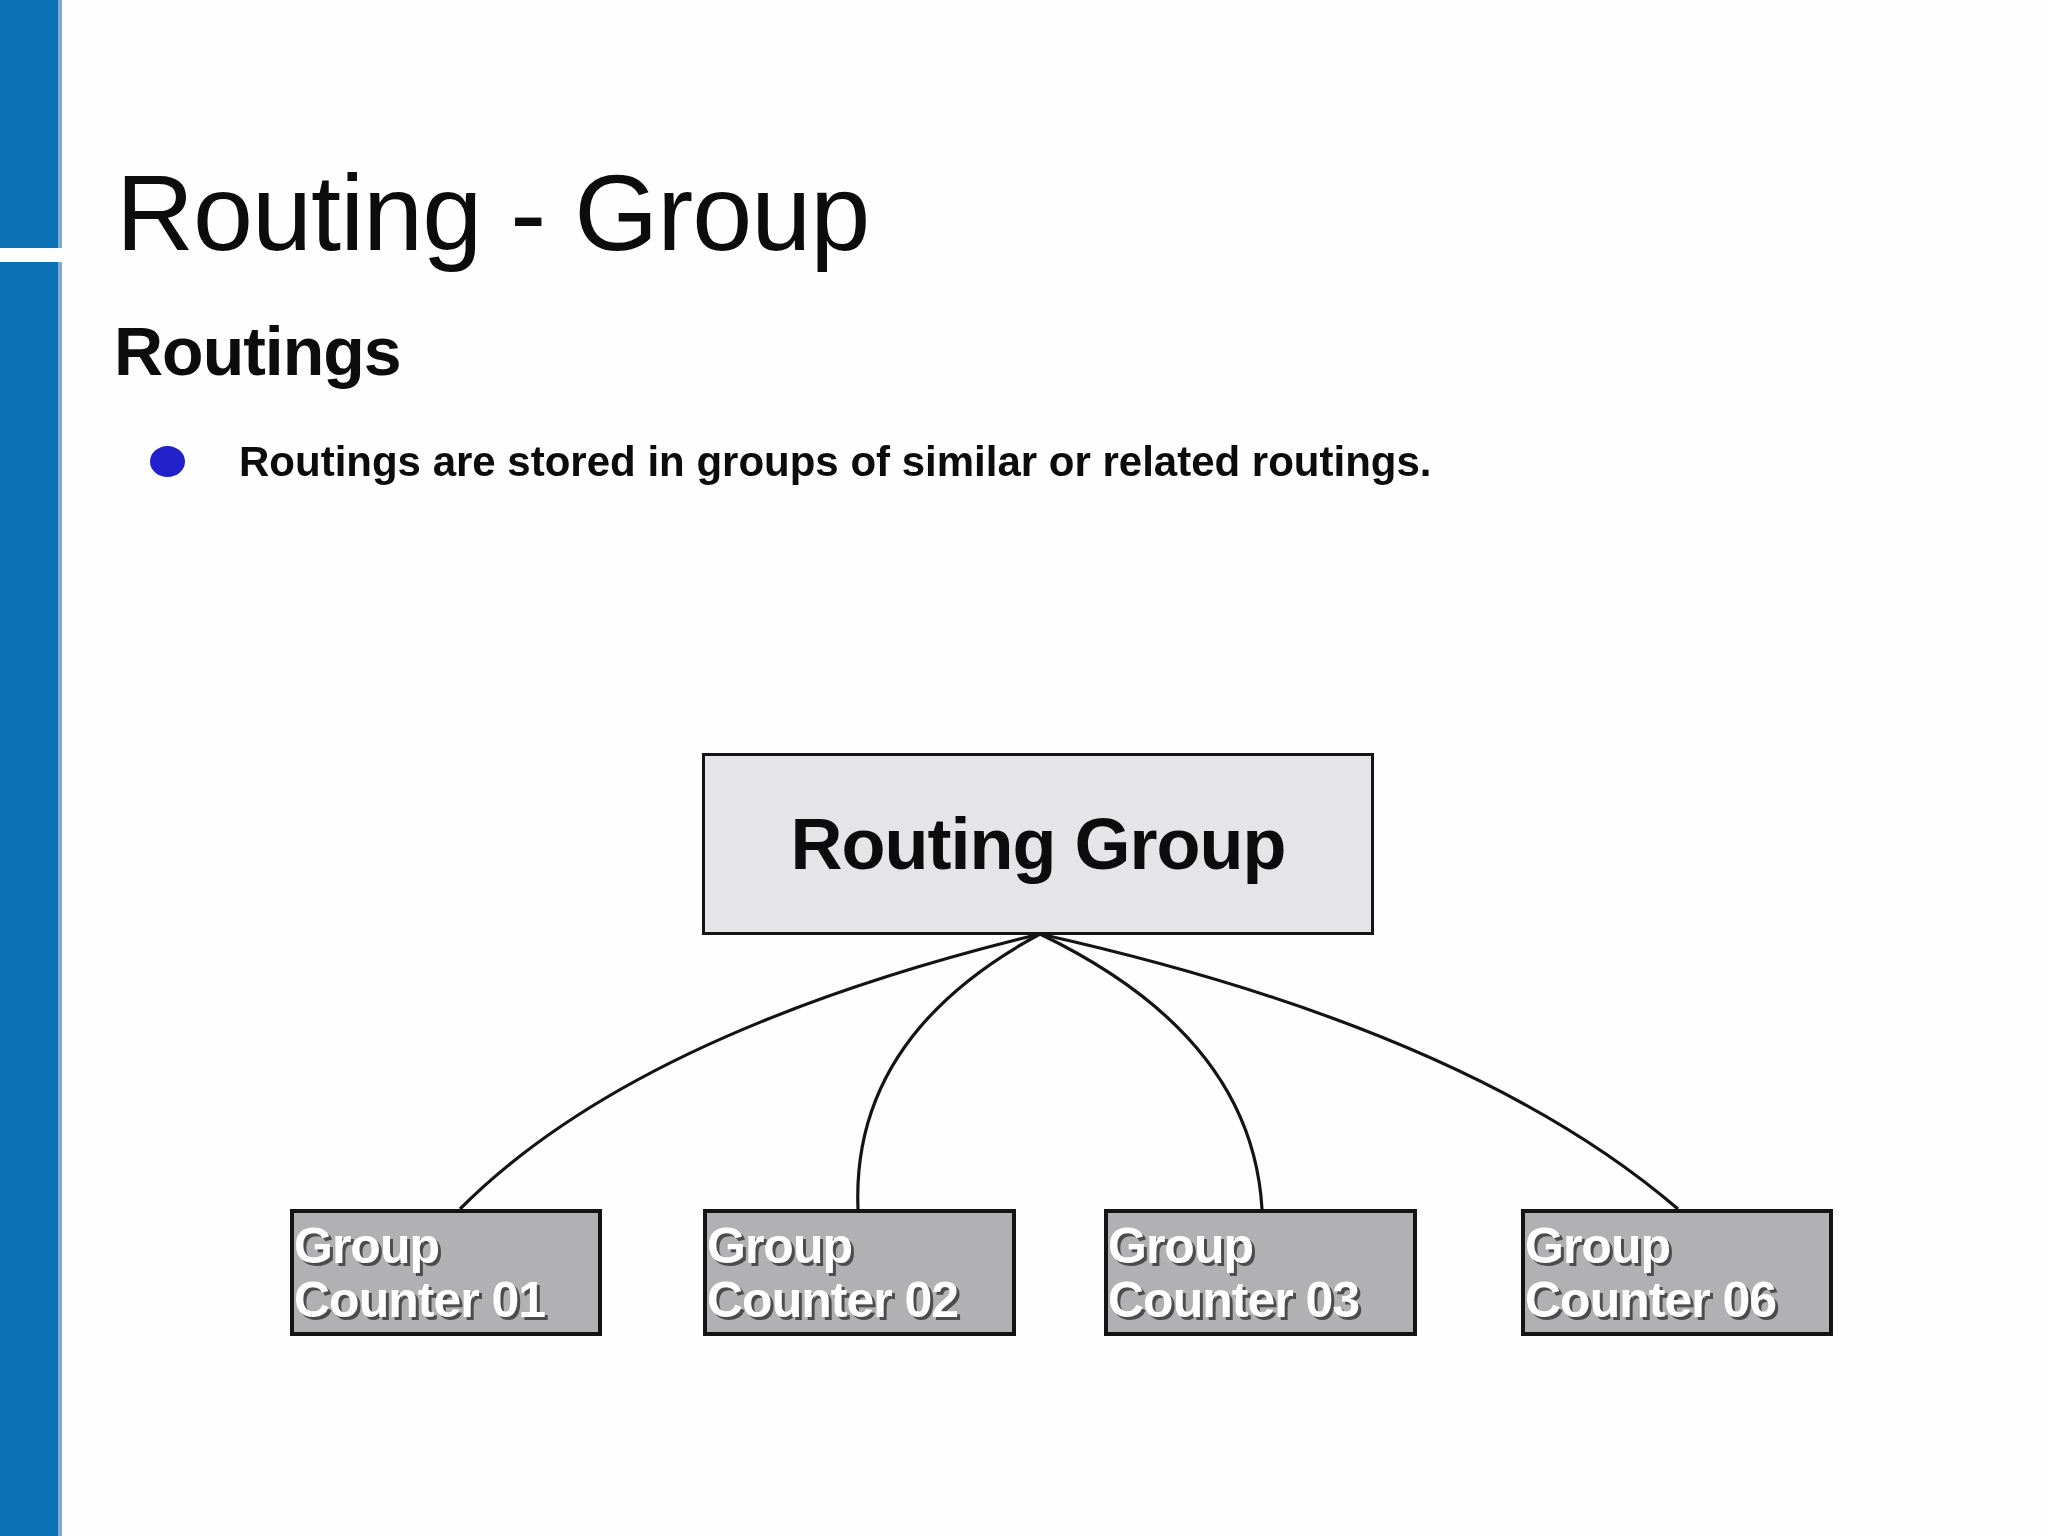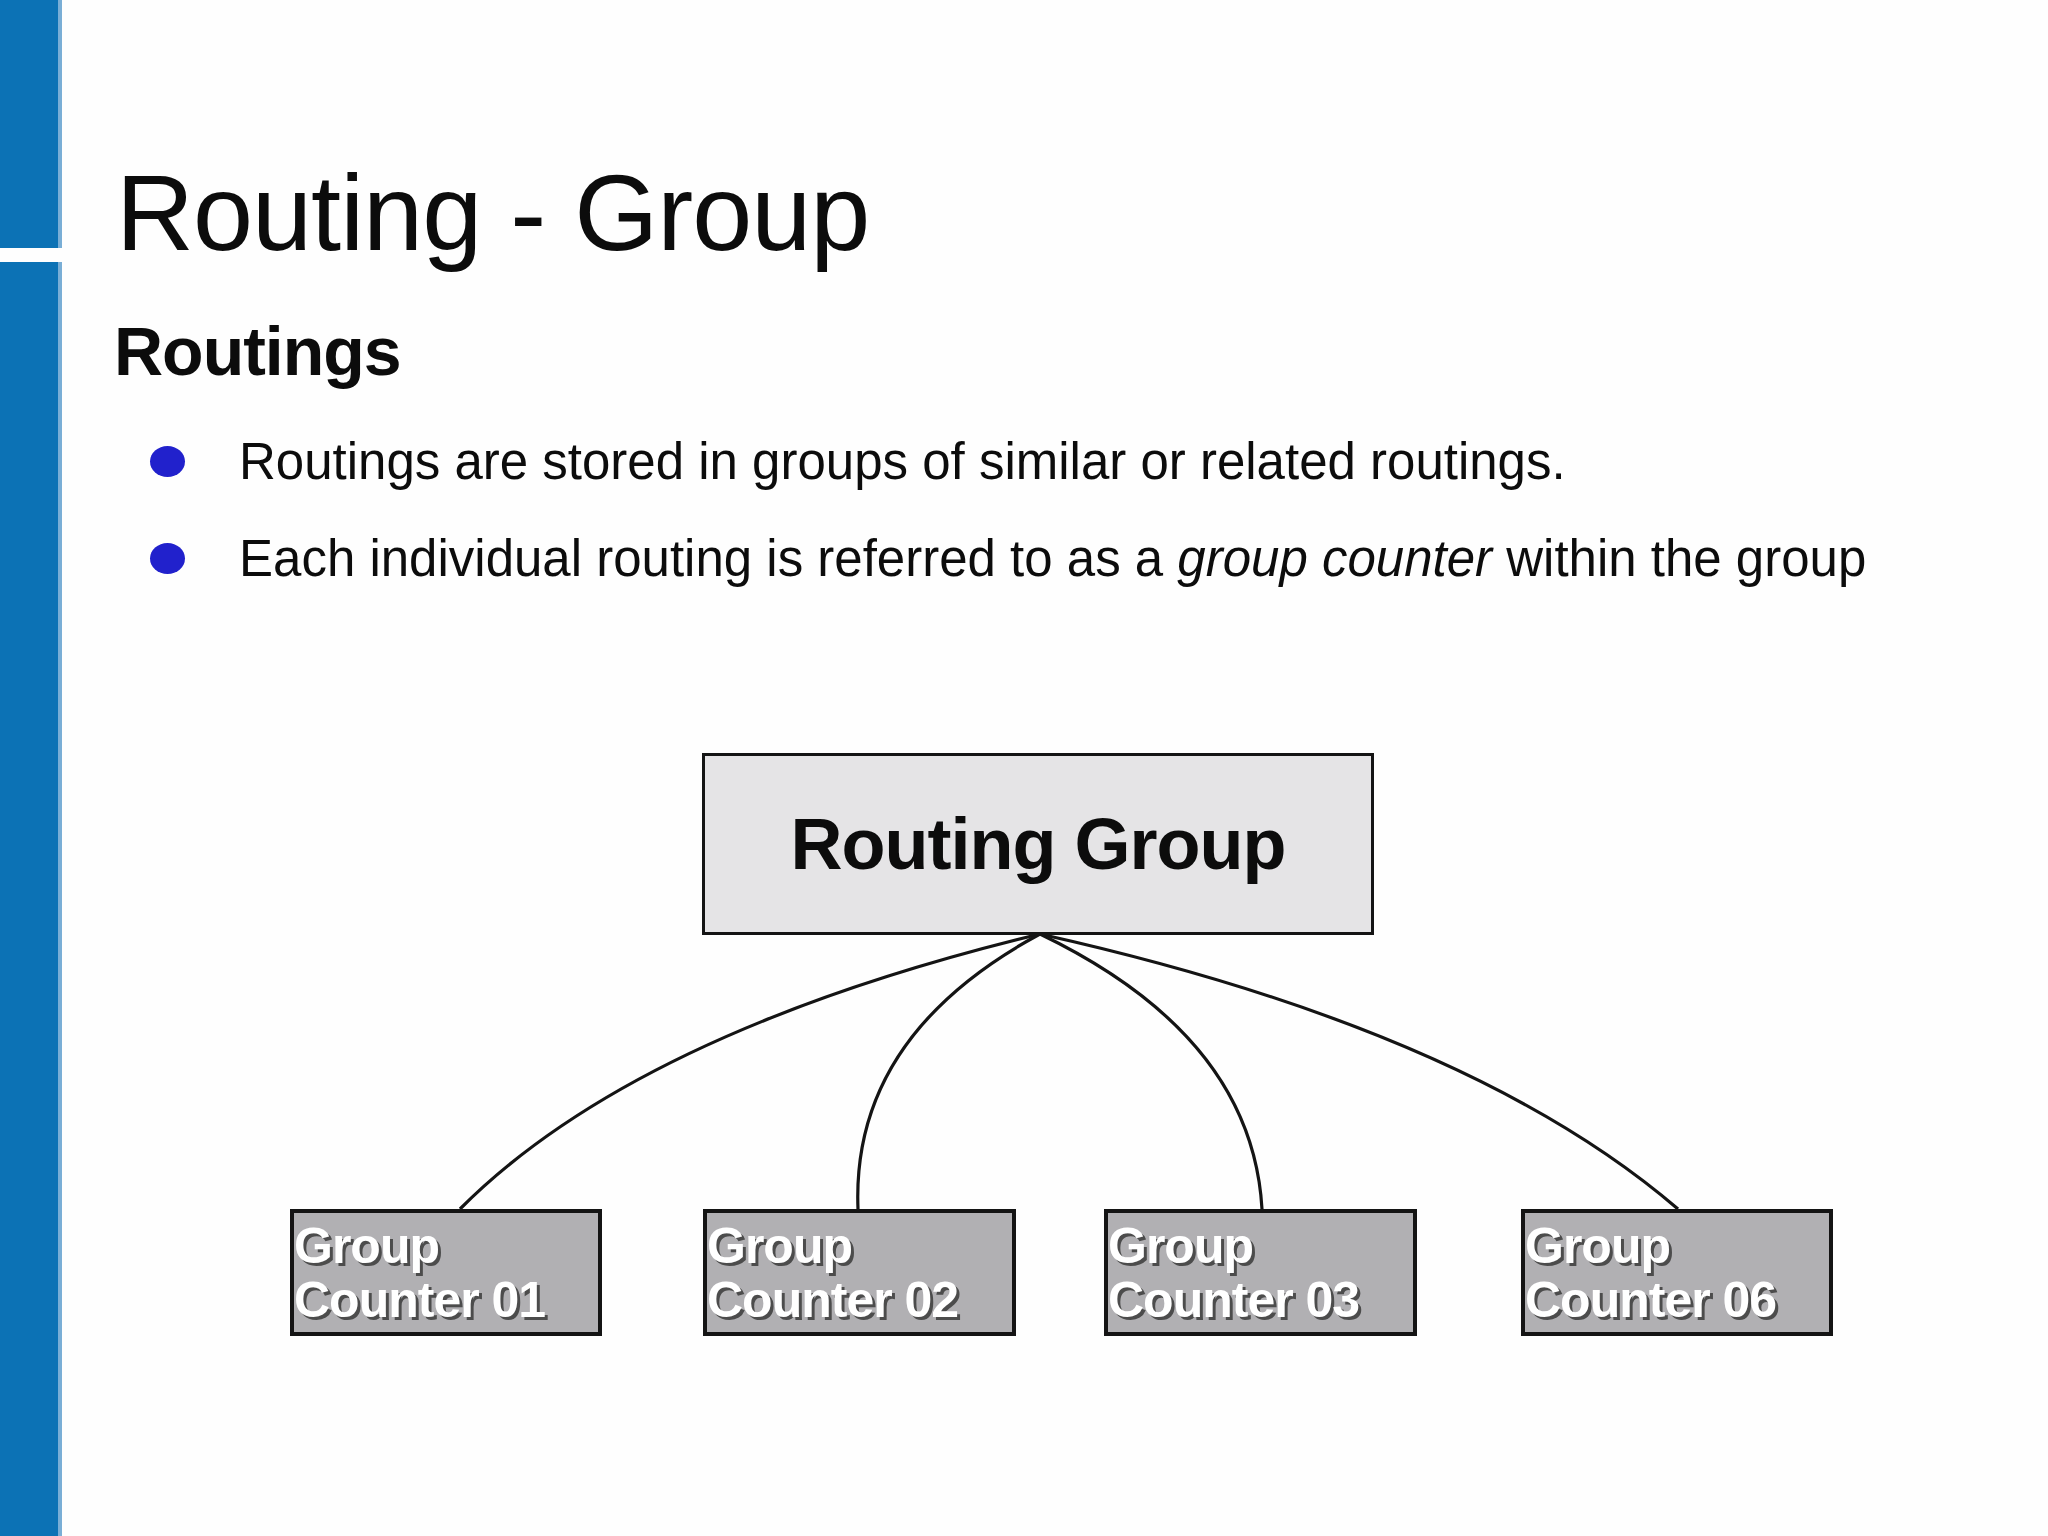--- a/index.html
+++ b/index.html
@@ -37,21 +37,21 @@
     margin-top:28px;
   }
 
   .bullet-list{position:absolute;left:150px;top:429px;width:1880px}
   .bullet-row{display:flex;align-items:flex-start;margin-bottom:32px}
   .bullet-dot{
     flex:none;width:35px;height:31px;border-radius:50%;
     background:var(--bullet);margin-top:17px;margin-right:54px;
   }
   .bullet-text{
-    font-size:51px;font-weight:400;line-height:65px;
+    font-size:42px;font-weight:700;line-height:65px;
   }
   .it{font-style:italic}
 
   .diagram{position:absolute;left:0;top:0;width:2048px;height:1232px}
   .connectors{position:absolute;left:0;top:0}
   .connectors path{stroke:var(--box-border);stroke-width:3.2;fill:none}
 
   .node-root{
     position:absolute;left:702px;top:753px;width:672px;height:182px;
     background:var(--root-box-fill);border:3px solid var(--box-border);
@@ -82,26 +82,20 @@
 <h1 class="slide-title">Routing - Group</h1>
 <h2 class="slide-subtitle">Routings</h2>
 
 <div class="bullet-list">
   <div class="bullet-row">
     <span class="bullet-dot"></span>
     <div class="bullet-text">
       <span>Routings are stored in groups of similar or related routings.</span>
     </div>
   </div>
-  <div class="bullet-row">
-    <span class="bullet-dot"></span>
-    <div class="bullet-text">
-      <span>Each individual routing is referred to as a </span><span class="it">group counter</span><span> within the group</span>
-    </div>
-  </div>
 </div>
 
 <div class="diagram">
   <svg class="connectors" width="2048" height="1536" viewBox="0 0 2048 1536">
     <path d="M 1040 934 Q 636 1032 460 1209"></path>
     <path d="M 1040 934 Q 851 1036 858 1209"></path>
     <path d="M 1040 934 Q 1252 1036 1262 1209"></path>
     <path d="M 1040 934 Q 1470 1030 1678 1209"></path>
   </svg>
 

